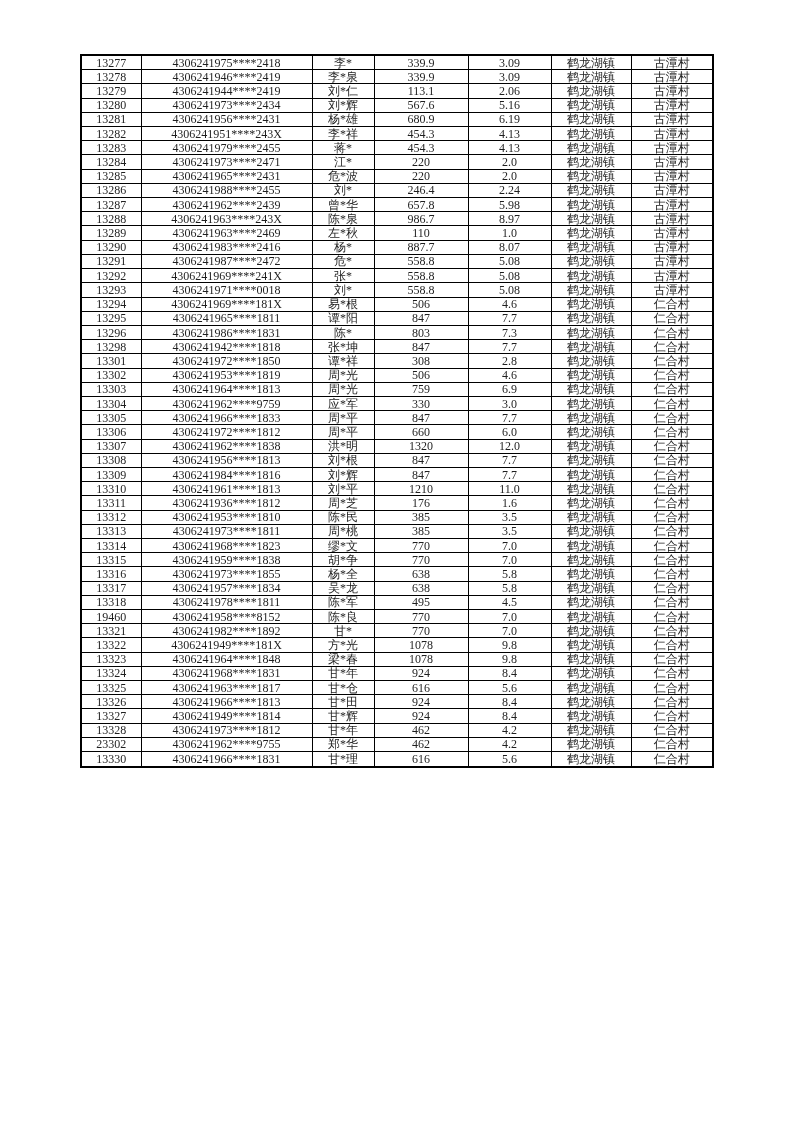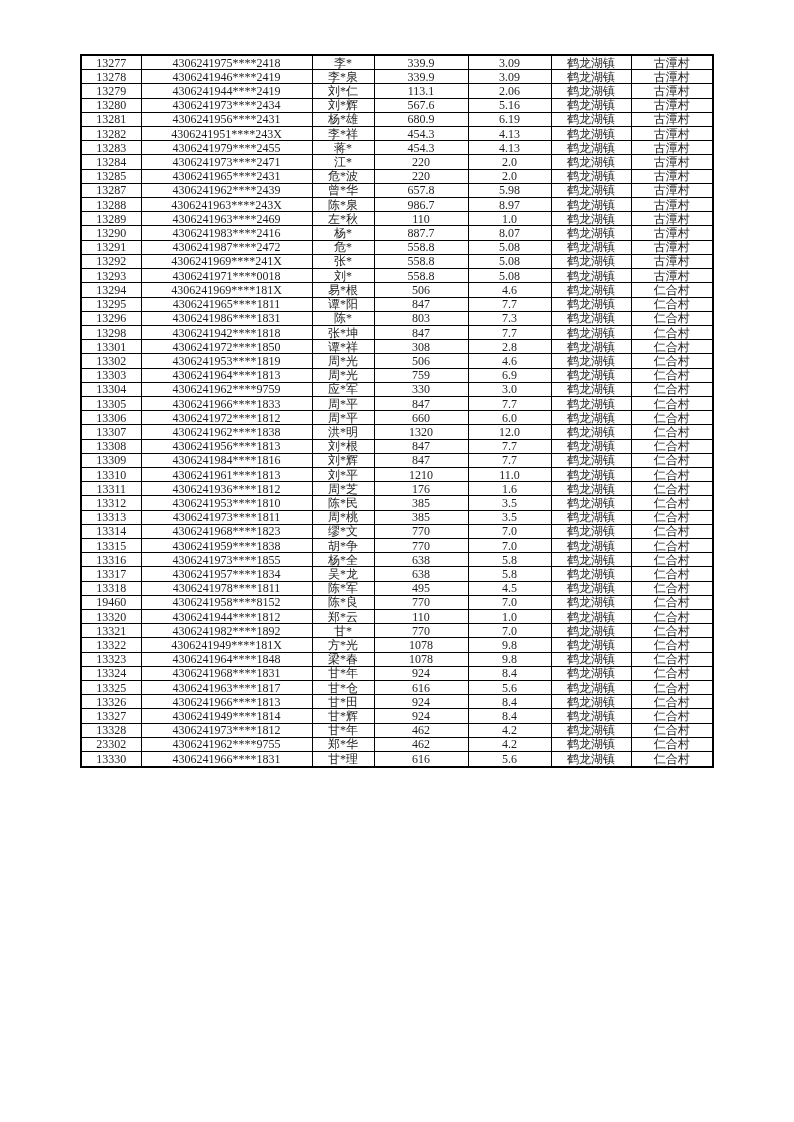--- a/index.html
+++ b/index.html
@@ -141,20 +141,29 @@
         <tr>
           <td>13285</td>
           <td>4306241965****2431</td>
           <td>危*波</td>
           <td>220</td>
           <td>2.0</td>
           <td>鹤龙湖镇</td>
           <td>古潭村</td>
         </tr>
         <tr>
+          <td>13286</td>
+          <td>4306241988****2455</td>
+          <td>刘*</td>
+          <td>246.4</td>
+          <td>2.24</td>
+          <td>鹤龙湖镇</td>
+          <td>古潭村</td>
+        </tr>
+        <tr>
           <td>13287</td>
           <td>4306241962****2439</td>
           <td>曾*华</td>
           <td>657.8</td>
           <td>5.98</td>
           <td>鹤龙湖镇</td>
           <td>古潭村</td>
         </tr>
         <tr>
           <td>13288</td>
@@ -411,29 +420,20 @@
         <tr>
           <td>19460</td>
           <td>4306241958****8152</td>
           <td>陈*良</td>
           <td>770</td>
           <td>7.0</td>
           <td>鹤龙湖镇</td>
           <td>仁合村</td>
         </tr>
         <tr>
-          <td>13320</td>
-          <td>4306241944****1812</td>
-          <td>郑*云</td>
-          <td>110</td>
-          <td>1.0</td>
-          <td>鹤龙湖镇</td>
-          <td>仁合村</td>
-        </tr>
-        <tr>
           <td>13321</td>
           <td>4306241982****1892</td>
           <td>甘*</td>
           <td>770</td>
           <td>7.0</td>
           <td>鹤龙湖镇</td>
           <td>仁合村</td>
         </tr>
         <tr>
           <td>13322</td>

